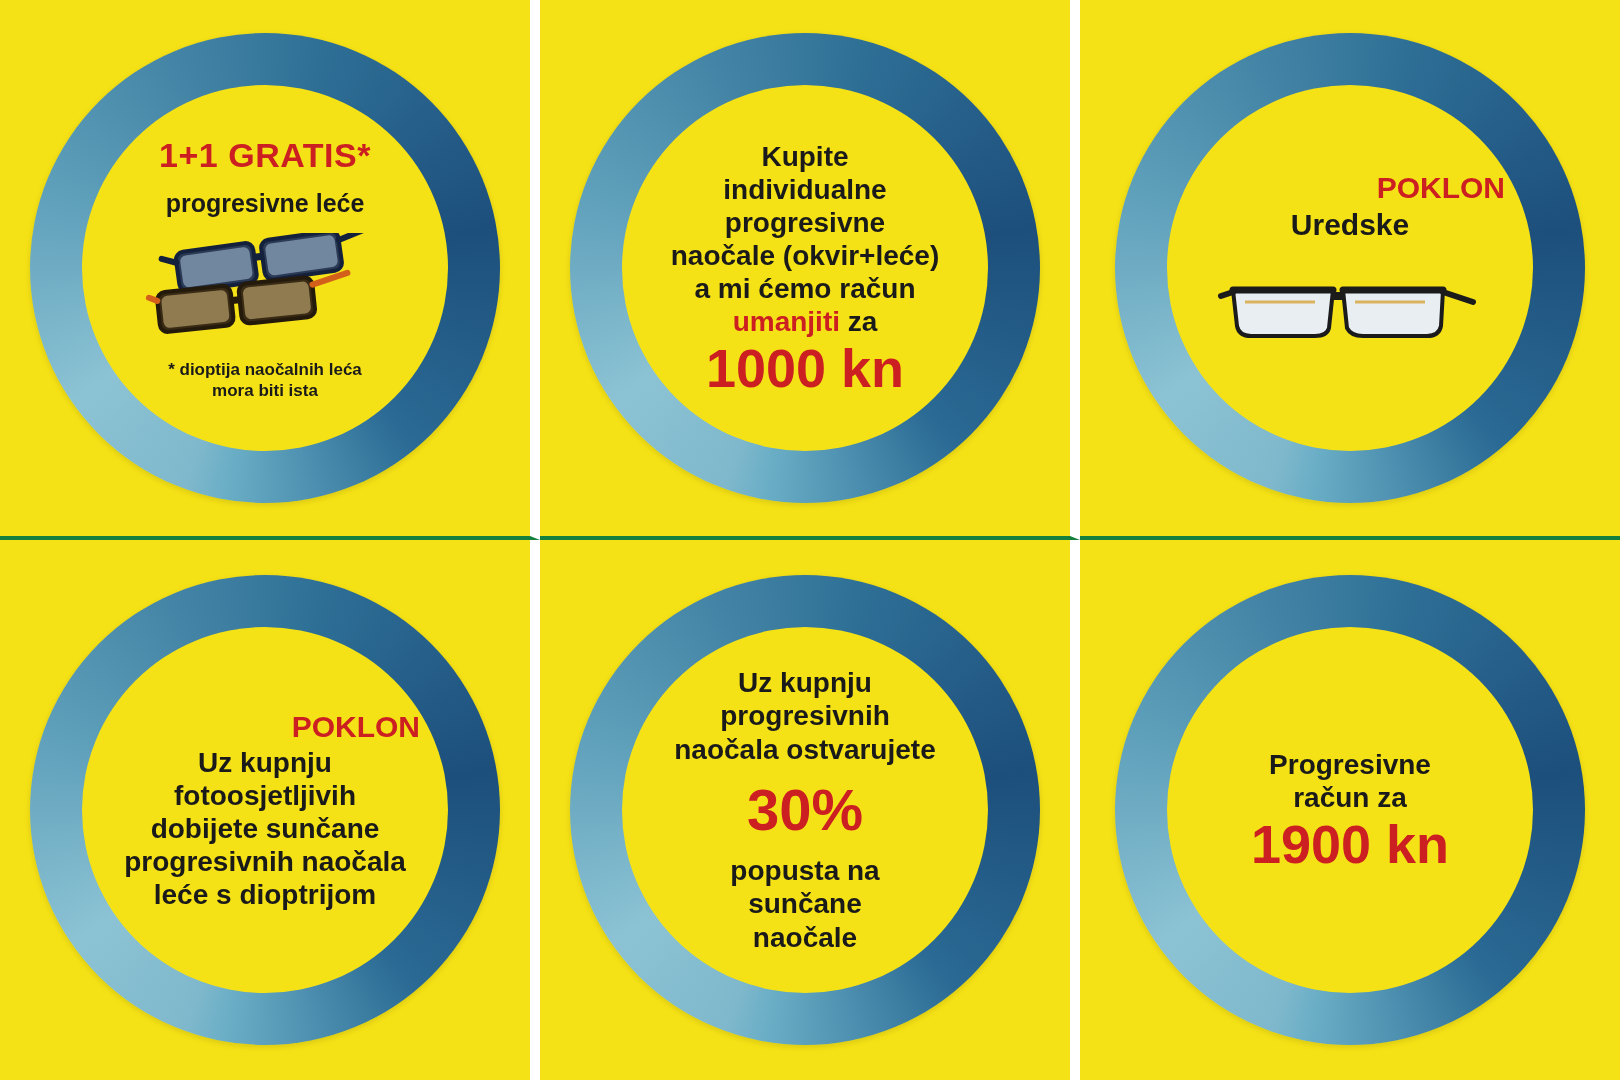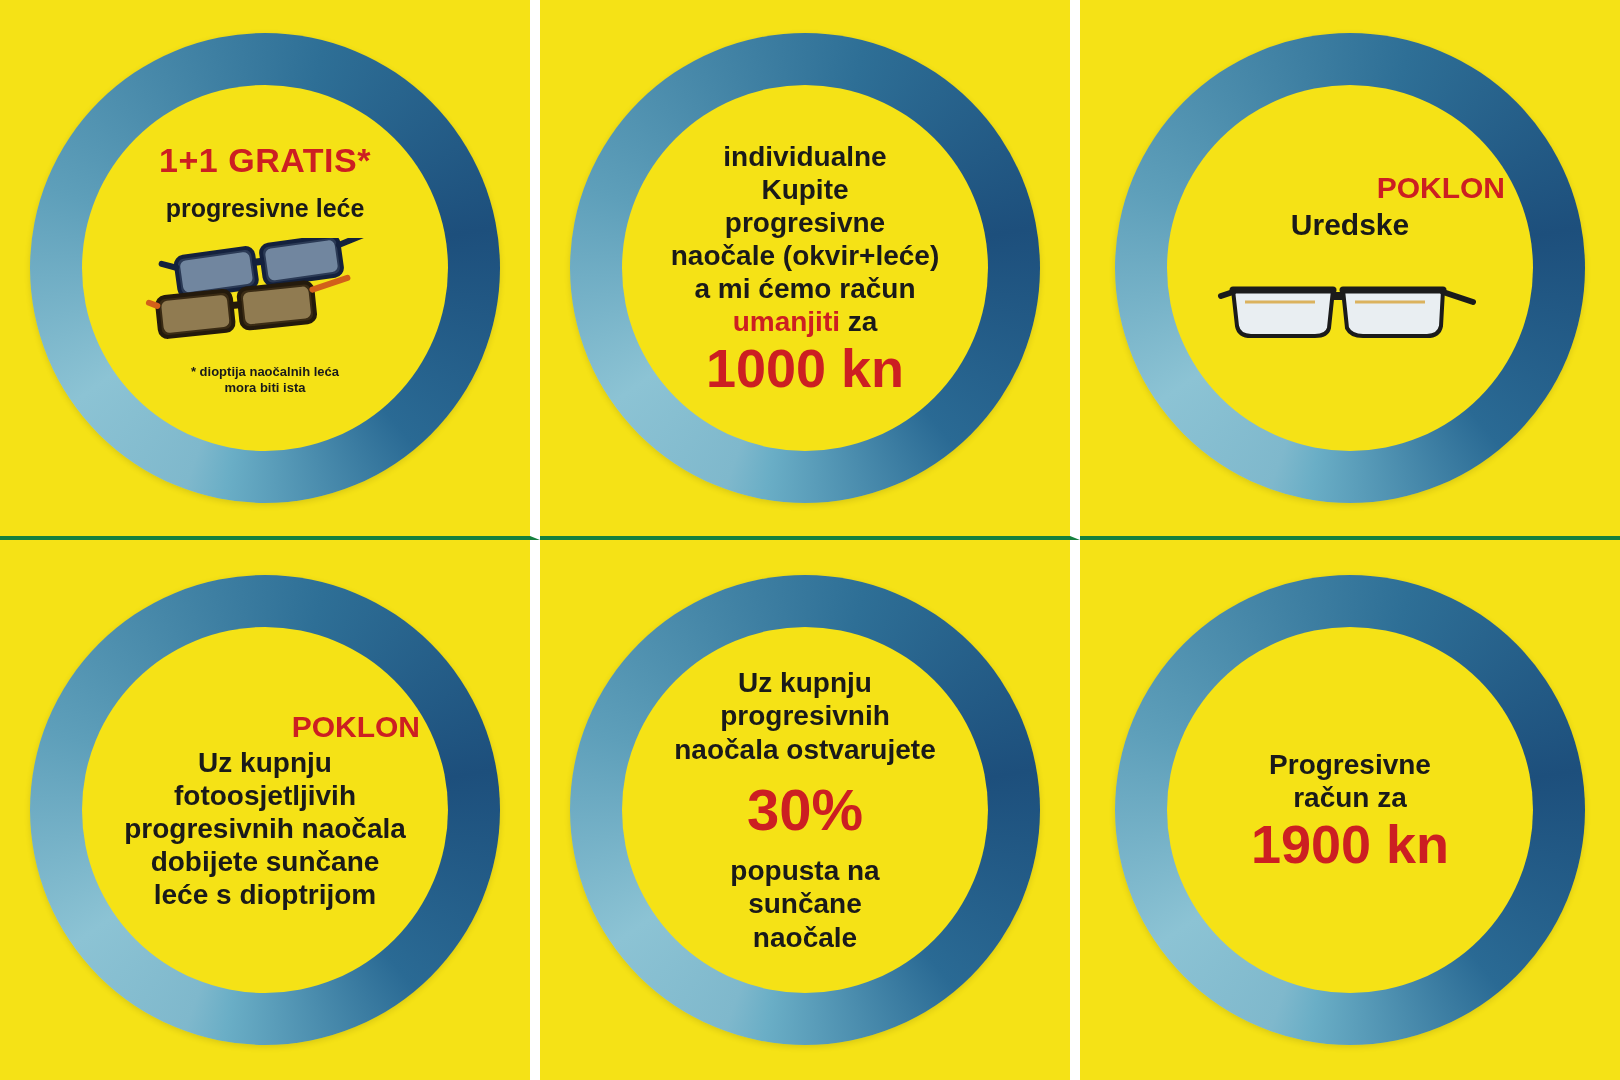--- a/index.html
+++ b/index.html
@@ -88,21 +88,21 @@
   }
   .t-gratis {
     font-size: 34px;
     letter-spacing: 0.5px;
   }
   .t-sub {
     font-size: 25px;
     margin-top: 14px;
   }
   .t-footnote {
-    font-size: 13px;
+    font-size: 17px;
     line-height: 1.25;
     margin-top: 6px;
     font-weight: bold;
     color: #1a1a1a;
   }
   .t-body {
     font-size: 28px;
     font-weight: bold;
     color: #1a1a1a;
   }
@@ -187,22 +187,22 @@
         </div>
       </div>
     </div>
   </div>
 
   <div class="panel r1 c2">
     <div class="ring-wrap">
       <div class="ring"></div>
       <div class="ring-inner">
         <div class="content t-body">
+          <span class="line">Kupite</span>
           <span class="line">individualne</span>
-          <span class="line">Kupite</span>
           <span class="line">progresivne</span>
           <span class="line">naočale (okvir+leće)</span>
           <span class="line">a mi ćemo račun</span>
           <span class="line">
             <span class="inline-red">umanjiti</span><span class="inline-dark"> za</span>
           </span>
           <span class="line t-big">1000 kn</span>
         </div>
       </div>
     </div>
@@ -237,22 +237,22 @@
 
   <div class="panel r2 c1">
     <div class="ring-wrap">
       <div class="ring"></div>
       <div class="ring-inner">
         <div class="content">
           <div class="t-poklon">POKLON</div>
           <div class="t-body">
             <span class="line">Uz kupnju</span>
             <span class="line">fotoosjetljivih</span>
+            <span class="line">dobijete sunčane</span>
             <span class="line">progresivnih naočala</span>
-            <span class="line">dobijete sunčane</span>
             <span class="line">leće s dioptrijom</span>
           </div>
         </div>
       </div>
     </div>
   </div>
 
   <div class="panel r2 c2">
     <div class="ring-wrap">
       <div class="ring"></div>

